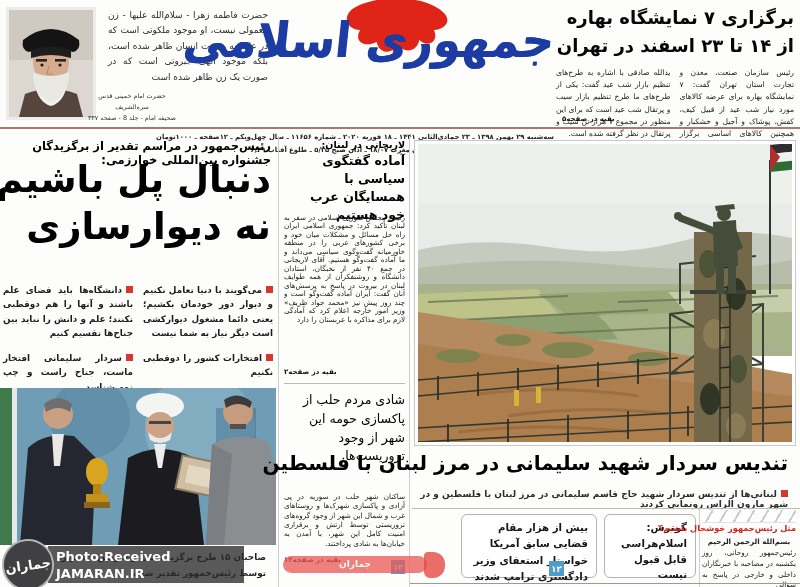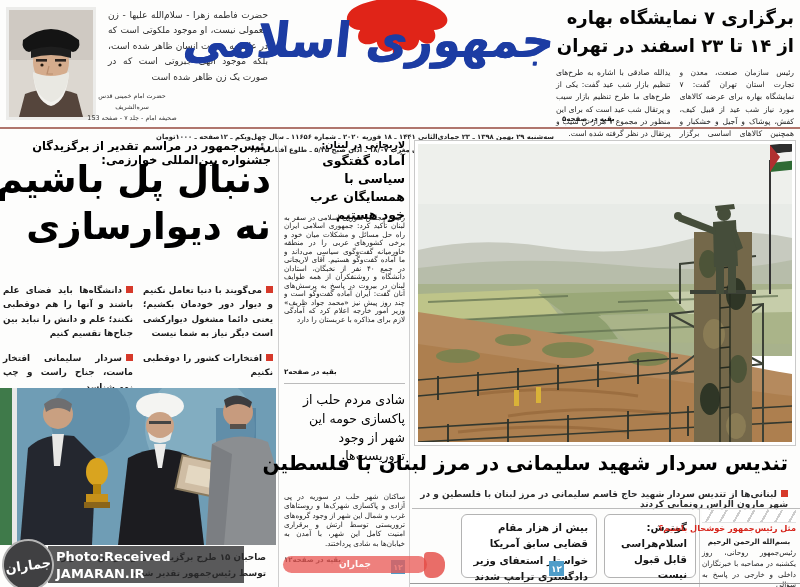--- a/index.html
+++ b/index.html
@@ -131,21 +131,21 @@
         <rect x="27" y="49" width="11" height="2.6" fill="#2b2420"></rect>
         <rect x="46" y="49" width="11" height="2.6" fill="#2b2420"></rect>
         <circle cx="33" cy="55" r="1.6" fill="#21180f"></circle>
         <circle cx="51" cy="55" r="1.6" fill="#21180f"></circle>
         <path d="M40 56 L38 64 L44 64" fill="none" stroke="#b98e6e" stroke-width="1.2"></path>
       </svg>
     </div>
     <div class="imam-quote" data-name="imam-quote-text">حضرت فاطمه زهرا - سلام‌الله علیها - زن معمولی نیست، او موجود ملکوتی است که در عالم به صورت انسان ظاهر شده است، بلکه موجود الهی جبروتی است که در صورت یک زن ظاهر شده است</div>
     <div class="imam-src" data-name="imam-quote-source">
       <div data-name="imam-quote-source-line1">حضرت امام خمینی قدس سره‌الشریف</div>
-      <div data-name="imam-quote-source-line2">صحیفه امام - جلد ۷ - صفحه 153</div>
+      <div data-name="imam-quote-source-line2">صحیفه امام - جلد 8 - صفحه ۳۳۷</div>
     </div>
   </div>
 
   <div class="masthead" data-name="masthead">
     <svg class="tulip" viewBox="0 0 130 64" data-name="masthead-tulip-icon">
       <path d="M18 10 C 40 -6 92 -6 112 12 C 122 20 116 30 103 31 C 109 43 96 50 88 41 C 86 54 71 56 66 45 C 60 58 46 55 44 43 C 31 50 20 42 27 31 C 13 30 9 18 18 10 Z" fill="#e02418"></path>
       <path d="M60 48 q2 8 -1 12 q6 -2 5 -11 Z" fill="#e02418"></path>
     </svg>
     <div class="masthead-text" data-name="masthead-title">جمهوری اسلامی</div>
   </div>

